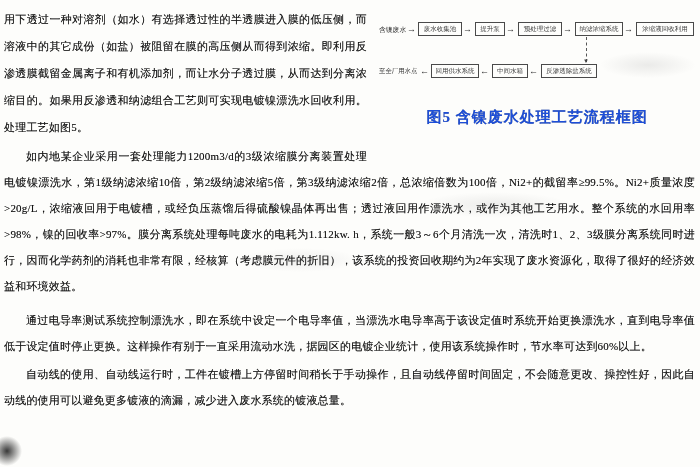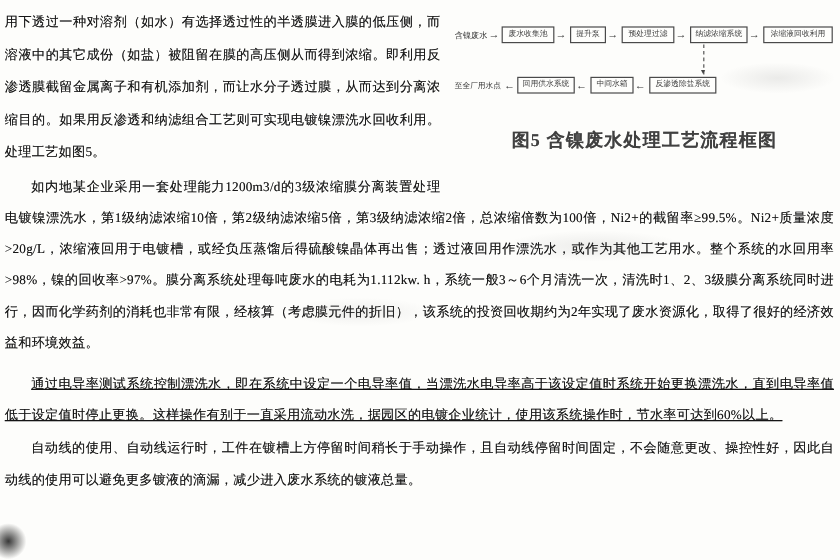--- a/index.html
+++ b/index.html
@@ -11,21 +11,21 @@
   }
   .page{padding:6px 5px 0 4px;}
   .p{
     margin:0;font-size:11px;line-height:26px;text-align:justify;
     text-shadow:0 0 .5px rgba(0,0,0,.5);
     letter-spacing:.2px;
   }
   .p.first{line-height:27px;}
   .p.indent{text-indent:2em;}
   .p2{margin-top:2px;}
-  .p3{margin-top:8px;text-decoration:underline;}
+  .p3{margin-top:8px;}
   .p4{margin-top:2px;}
   figure.fig{
     float:right;width:316px;height:150px;margin:2px 0 6px 12px;
     padding:0;position:relative;
   }
   .diagram{position:relative;width:316px;height:76px;margin-top:8px;}
   .fbox{
     position:absolute;height:14px;box-sizing:border-box;
     border:1px solid #4a4a4a;color:#3d3d3d;background:rgba(255,255,255,.4);
     font-size:6.5px;line-height:12px;text-align:center;overflow:hidden;
@@ -36,21 +36,21 @@
   }
   .arr{
     position:absolute;font-size:9px;color:#333;line-height:10px;
   }
   .dashline{
     position:absolute;border-left:1px dashed #555;width:0;
   }
   .downarr{position:absolute;font-size:6px;color:#444;}
   figcaption{
     text-align:center;font-size:15px;font-weight:bold;
-    letter-spacing:1px;margin-top:16px;color:#404040;
+    letter-spacing:1px;margin-top:16px;color:#1d4ed8;
     text-shadow:0 0 .5px rgba(0,0,0,.45);
   }
   .smudge{position:absolute;pointer-events:none;}
   .smudge.s1{
     left:-8px;top:436px;width:30px;height:30px;
     background:radial-gradient(closest-side,rgba(35,35,35,.9),rgba(35,35,35,0));
   }
   .smudge.s2{
     left:420px;top:192px;width:150px;height:26px;
     background:radial-gradient(closest-side,rgba(90,90,90,.10),rgba(90,90,90,0));

